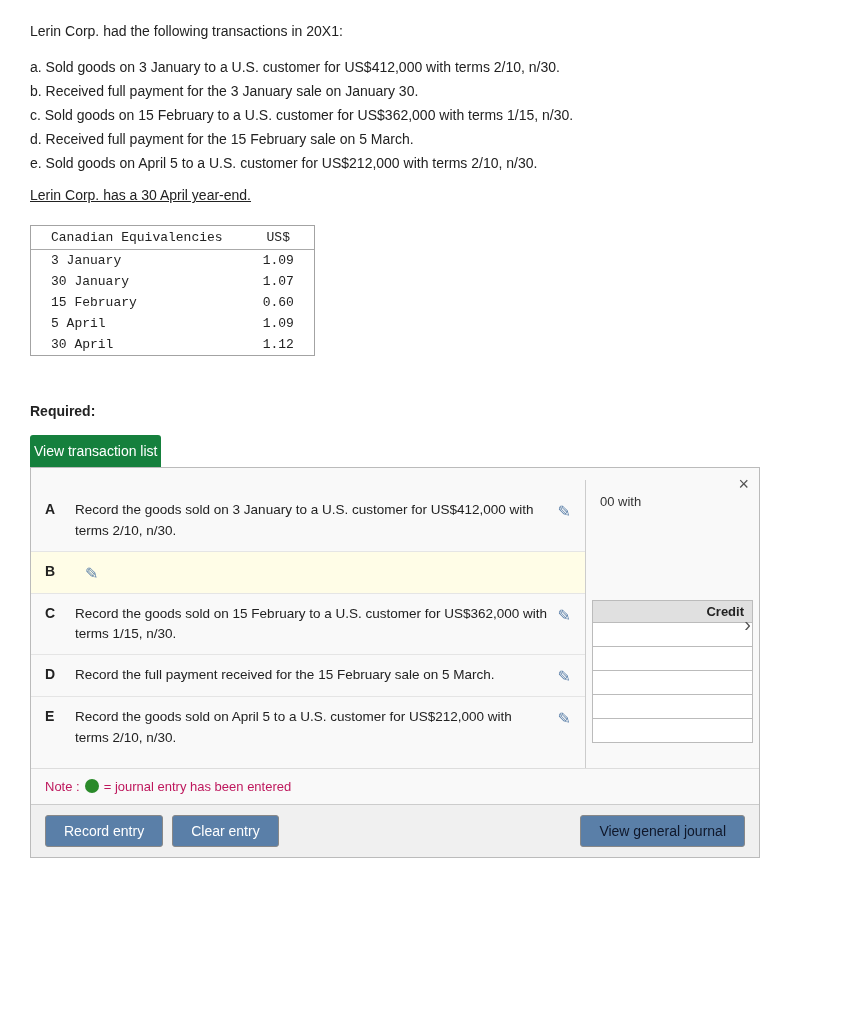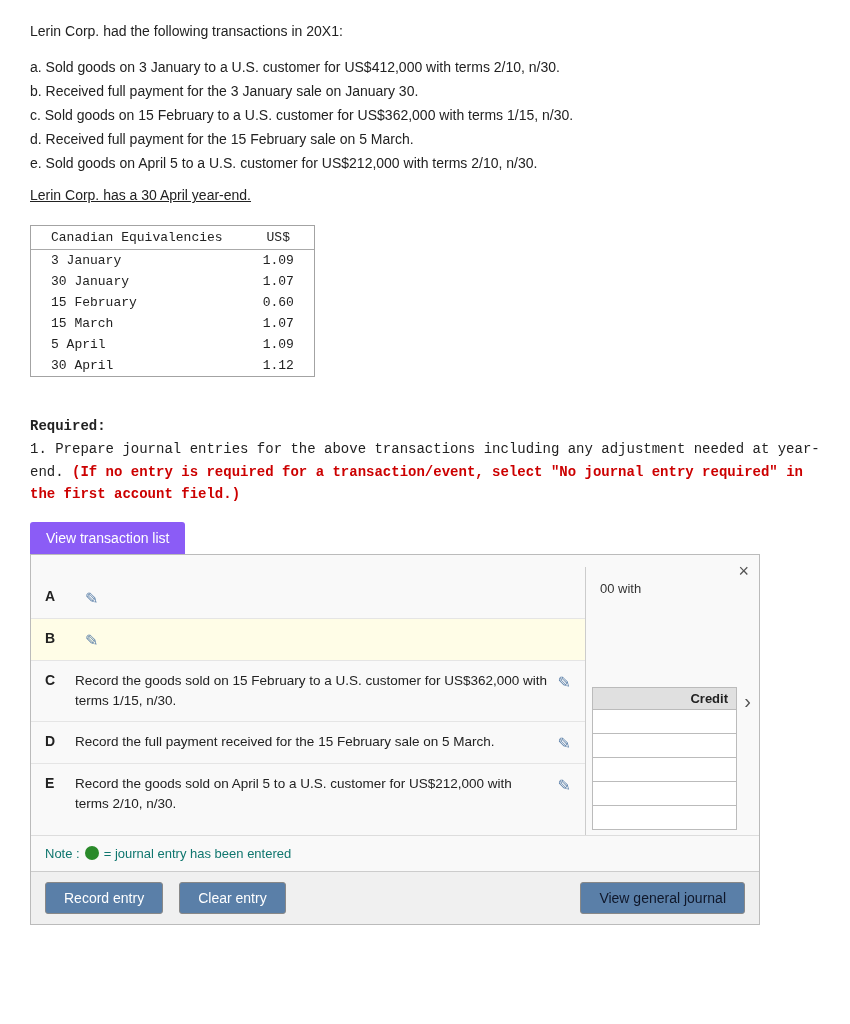--- a/index.html
+++ b/index.html
@@ -14,29 +14,29 @@
     }
     .main-text { line-height: 1.6; }
     .transactions { margin: 14px 0 10px 0; }
     .transactions p { line-height: 1.7; }
     .year-end { margin: 12px 0; text-decoration: underline; }
     .table-container { border: 1px solid #a3a3a3; display: inline-block; margin: 10px 0 18px 0; min-width: 280px; }
     table.equiv { border-collapse: collapse; font-family: 'Courier New', monospace; font-size: 13px; width: 100%; }
     table.equiv th { border-bottom: 1px solid #aaa; padding: 4px 20px; text-align: center; font-weight: normal; }
     table.equiv td { padding: 3px 20px; }
     table.equiv td:last-child { text-align: center; }
-    .required-section { margin: 20px 0 16px 0; font-family: Liberation Mono, monospace; }
+    .required-section { margin: 26px 0 16px 0; }
     .required-section .required-title { font-weight: bold; margin-bottom: 4px; }
     .required-section .required-text { line-height: 1.6; }
     .required-section .highlight { font-weight: bold; color: #c00; }
     .view-transaction-btn {
-      background: #8b5cf6;
+      background: #15803d;
       color: #fff;
       border: none;
-      padding: 8px 16px;
+      padding: 8px 4px;
       font-size: 14px;
       cursor: pointer;
       border-radius: 3px 3px 0 0;
       margin-bottom: 0;
     }
     .panel-outer {
       border: 1px solid #bbb;
       background: #f9f9f9;
       display: flex;
       flex-direction: column;
@@ -109,60 +109,60 @@
       top: 50%;
       transform: translateY(-50%);
       font-size: 20px;
       color: #555;
       cursor: pointer;
     }
     .credit-box {
       position: absolute;
       top: 120px;
       left: 6px;
-      right: 22px;
+      right: 6px;
     }
     .credit-header {
       background: #e0e0e0;
       text-align: right;
       padding: 3px 8px;
       font-size: 13px;
       font-weight: bold;
       border: 1px solid #bbb;
     }
     .credit-row {
       height: 24px;
       border: 1px solid #bbb;
       border-top: none;
       background: #fff;
     }
     .note-row {
       display: flex;
       align-items: center;
       padding: 10px 14px;
       font-size: 13px;
-      color: #0f766e;
+      color: #be185d;
       border-top: 1px solid #ddd;
       background: #f9f9f9;
     }
     .green-dot {
       width: 14px;
       height: 14px;
       border-radius: 50%;
       background: #2a8a2a;
       display: inline-block;
       margin: 0 5px;
     }
     .panel-footer {
       display: flex;
       align-items: center;
       padding: 10px 14px;
       border-top: 1px solid #ccc;
       background: #f0f0f0;
-      gap: 16px;
+      gap: 9px;
     }
     .footer-btn {
       padding: 7px 18px;
       font-size: 14px;
       cursor: pointer;
       border-radius: 3px;
       border: 1px solid #888;
       background: #5a7fa8;
       color: #0f172a;
       font-weight: normal;
@@ -221,59 +221,52 @@
         </tr>
         <tr>
           <td>30 January</td>
           <td>1.07</td>
         </tr>
         <tr>
           <td>15 February</td>
           <td>0.60</td>
         </tr>
         <tr>
-          <td>15 March</td>
-          <td>1.07</td>
-        </tr>
-        <tr>
           <td>5 April</td>
           <td>1.09</td>
         </tr>
         <tr>
           <td>30 April</td>
           <td>1.12</td>
         </tr>
       </tbody>
   </table>
 </div>
 
 
 <div class="required-section">
   <div class="required-title">Required:</div>
-  <div class="required-text">
-    <span>1. Prepare journal entries for the above transactions including any adjustment needed at year-end.</span>
-    <span class="highlight">(If no entry is required for a transaction/event, select "No journal entry required" in the first account field.)</span>
-  </div>
 </div>
 
 
 <button class="view-transaction-btn">View transaction list</button>
 
 
 <div class="panel-outer">
 
   <div class="panel-header">
     <button class="close-btn">×</button>
   </div>
 
   <div class="panel-body">
 
     <div class="transaction-list" id="transaction-list-panel">
     <div class="transaction-item">
           <span class="transaction-letter">A</span>
+          <span class="transaction-desc">Record the goods sold on 3 January to a U.S. customer for US$412,000 with terms 2/10, n/30.</span>
           <button class="edit-icon-btn">✎</button>
         </div>
         <div class="transaction-item highlighted">
           <span class="transaction-letter">B</span>
           <button class="edit-icon-btn">✎</button>
         </div>
         <div class="transaction-item">
           <span class="transaction-letter">C</span>
           <span class="transaction-desc">Record the goods sold on 15 February to a U.S. customer for US$362,000 with terms 1/15, n/30.</span>
           <button class="edit-icon-btn">✎</button>

